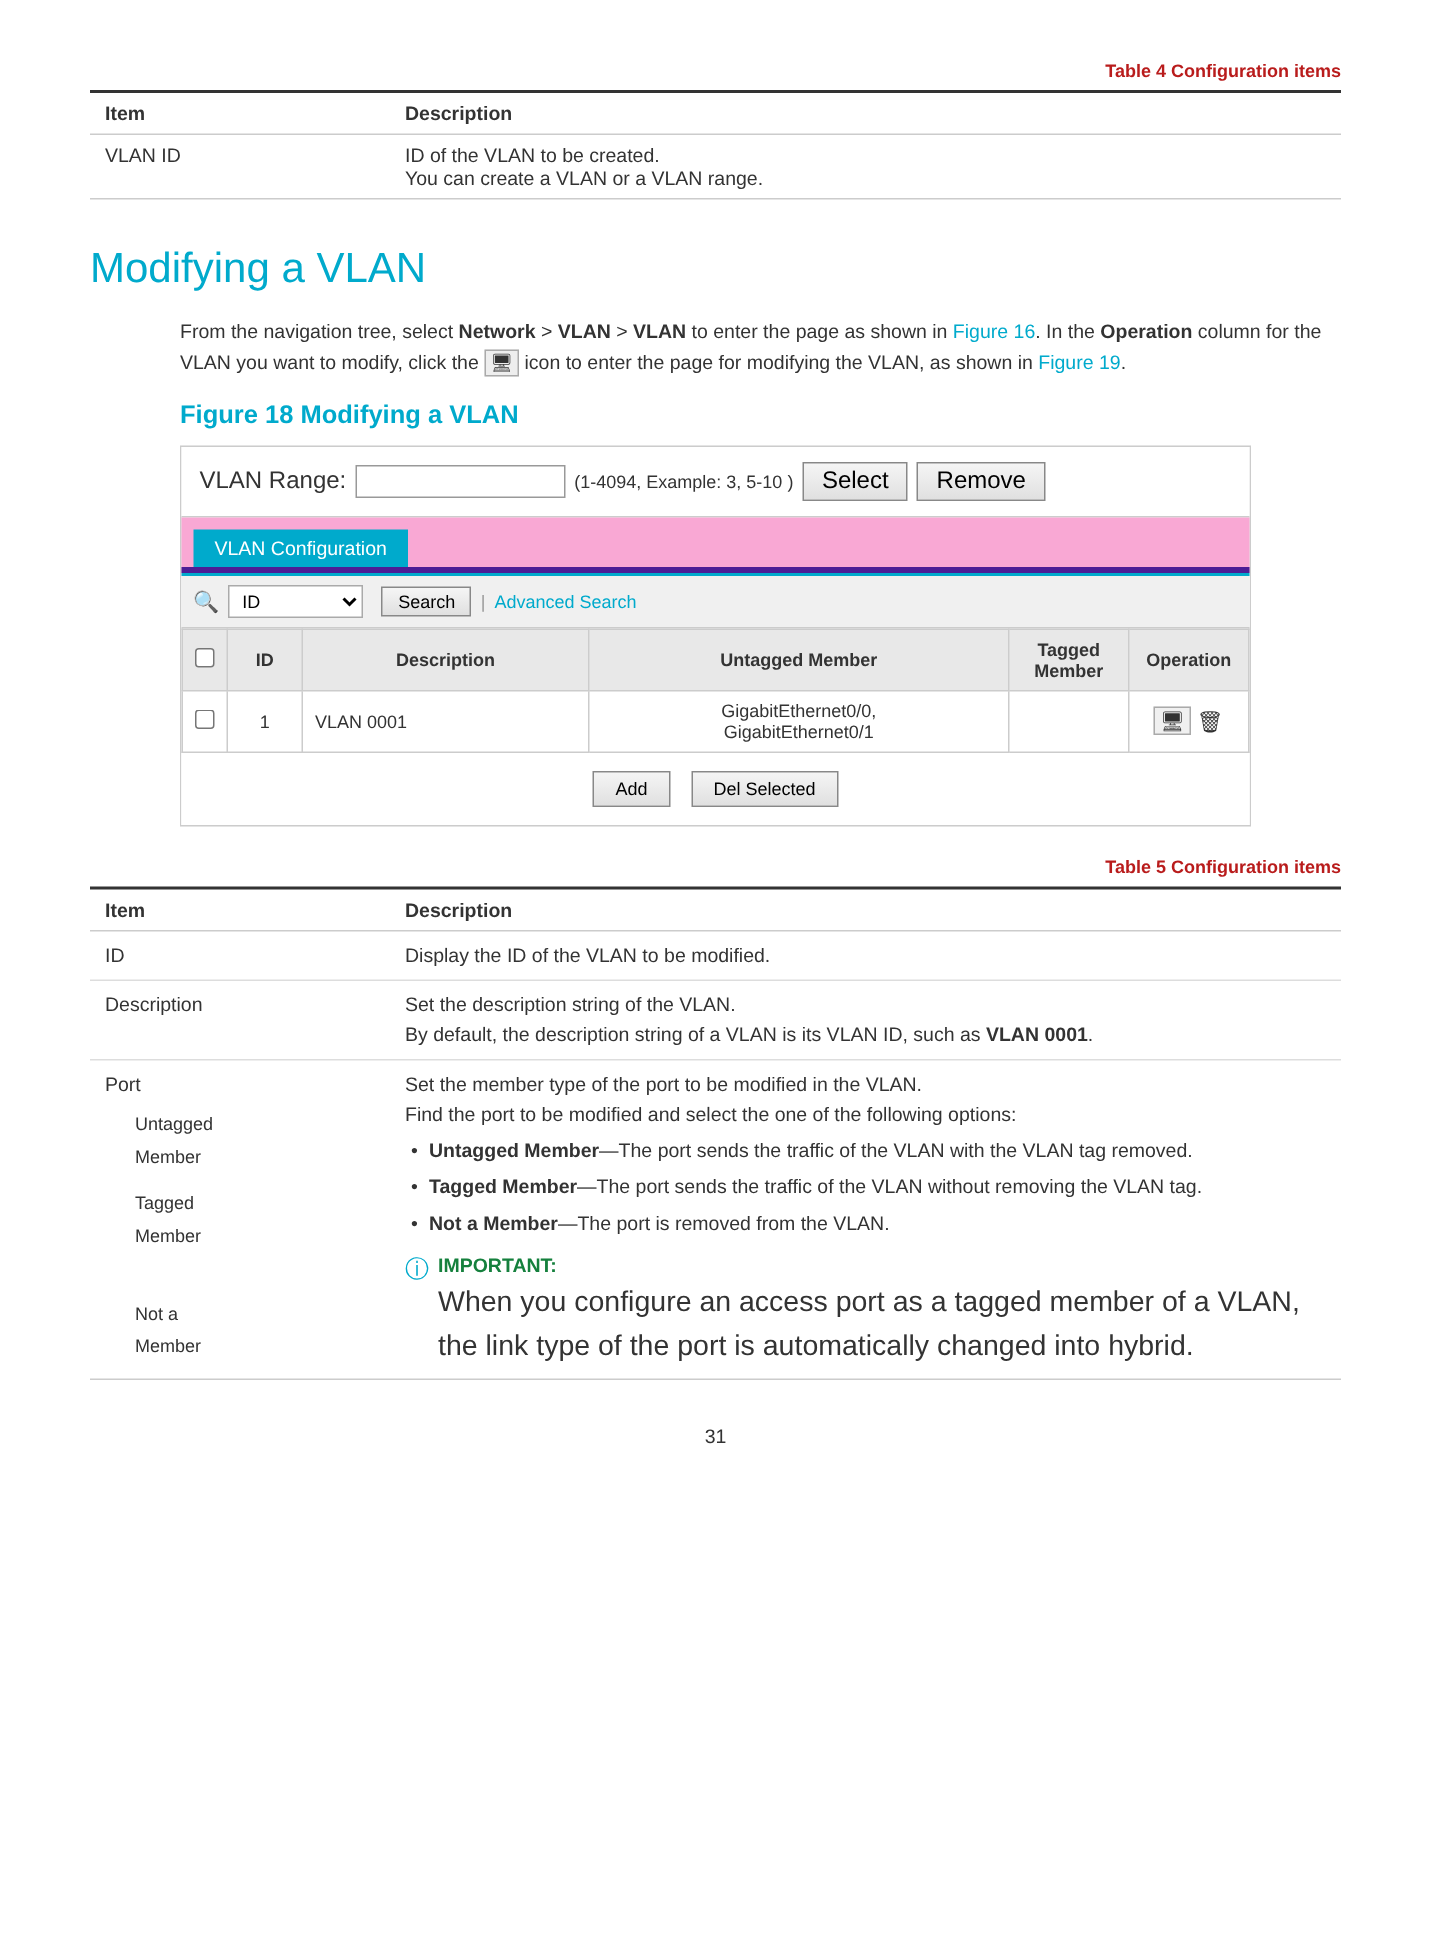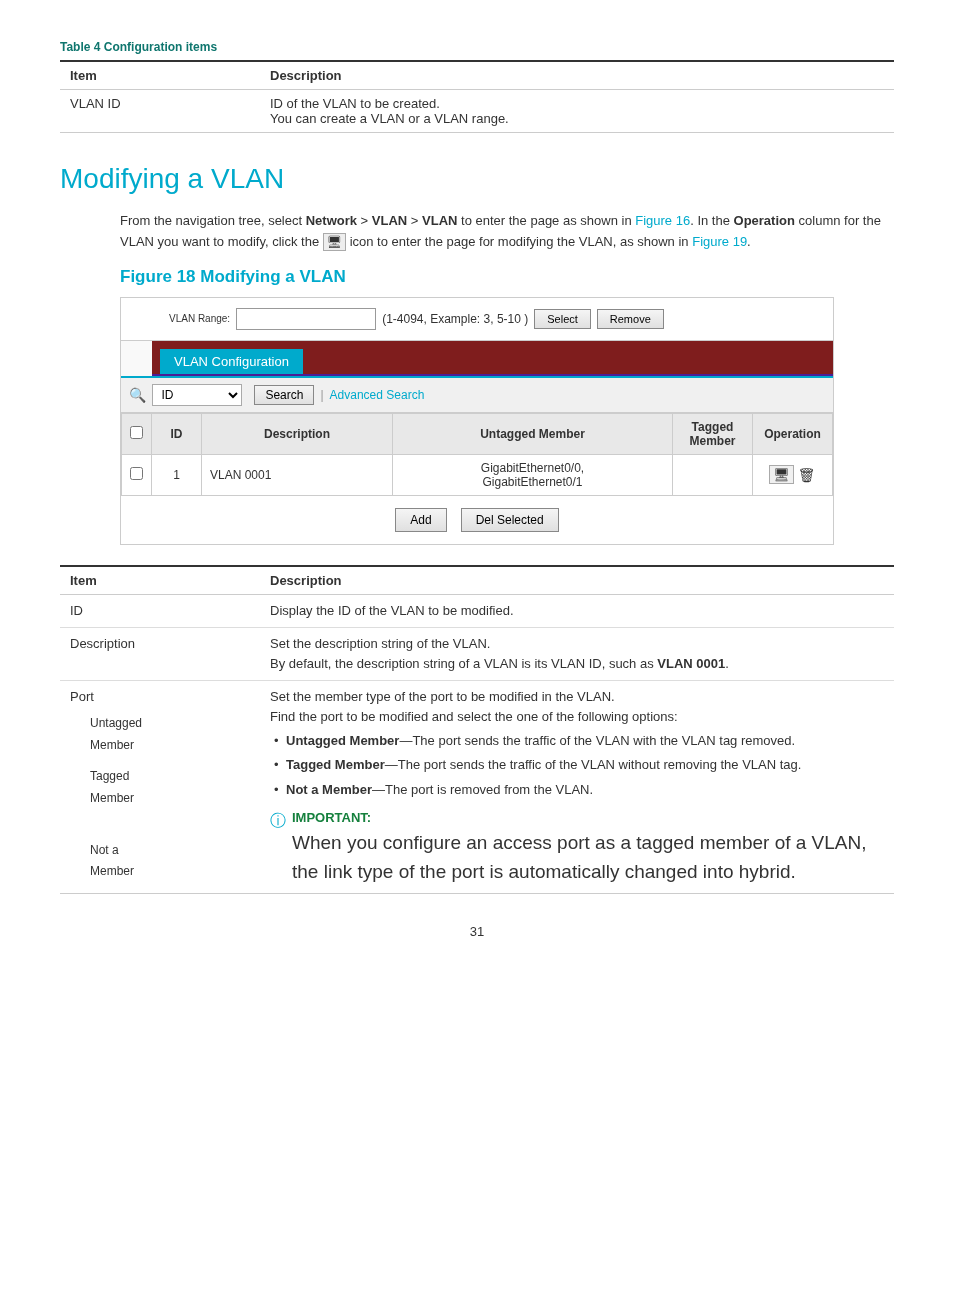--- a/index.html
+++ b/index.html
@@ -8,24 +8,25 @@
       font-size: 13px;
       background: #fff;
       color: #333;
       padding: 40px 60px;
       max-width: 954px;
       margin: 0 auto;
     }
 
     
     .table-caption {
-      color: #0f766e;
+      color: #b91c1c;
       font-size: 12px;
       font-weight: bold;
       margin-bottom: 6px;
+      text-align: right;
     }
     .config-table {
       width: 100%;
       border-collapse: collapse;
       margin-bottom: 30px;
       border-top: 2px solid #333;
       border-bottom: 1px solid #ccc;
     }
     .config-table th {
       text-align: left;
@@ -85,40 +86,39 @@
 
     .vlan-range-row {
       display: flex;
       align-items: center;
       gap: 6px;
       padding: 10px 12px;
       background: #fff;
       border-bottom: 1px solid #ccc;
     }
     .vlan-range-label {
-      font-size: 10px;
+      font-size: 16px;
       white-space: nowrap;
-      margin-left: 36px;
     }
     .vlan-range-input {
       border: 1px solid #999;
       padding: 3px 6px;
       font-size: 12px;
       width: 140px;
     }
     .vlan-range-hint {
       font-size: 12px;
       color: #333;
       white-space: nowrap;
     }
     .btn-select, .btn-remove {
       border: 1px solid #888;
       background: linear-gradient(to bottom, #f5f5f5, #e0e0e0);
       padding: 3px 12px;
-      font-size: 11px;
+      font-size: 16px;
       cursor: pointer;
     }
 
     
     .vlan-config-tab {
       background: #00aacc;
       color: #fff;
       padding: 5px 14px;
       font-size: 13px;
       display: inline-block;
@@ -329,21 +329,21 @@
 <div class="vlan-widget">
 
   <div class="vlan-range-row">
     <span class="vlan-range-label">VLAN Range:</span>
     <input class="vlan-range-input" type="text" value="" style="">
     <span class="vlan-range-hint">(1-4094, Example: 3, 5-10 )</span>
     <button class="btn-select">Select</button>
     <button class="btn-remove">Remove</button>
   </div>
 
-  <div style="background:#7f1d1d; padding: 0 0 0 0; border-bottom: 2px solid #4c1d95; margin-left: 31px;">
+  <div style="background:#f9a8d4; padding: 0 0 0 0; border-bottom: 4px solid #4c1d95;">
     <div class="vlan-config-tab">VLAN Configuration</div>
   </div>
 
   <div class="vlan-config-body">
 
     <div class="search-bar">
       <span class="search-icon-box">🔍</span>
       <select class="search-select">
         <option>ID</option>
       </select>
@@ -386,20 +386,21 @@
     </table>
 
     <div class="action-row">
       <button class="btn-add">Add</button>
       <button class="btn-del">Del Selected</button>
     </div>
   </div>
 </div>
 
 <div class="table5-wrap">
+  <div class="table-caption">Table 5 Configuration items</div>
   <table class="config-table2">
     <thead>
       <tr>
         <th style="width:200px;">Item</th>
         <th>Description</th>
       </tr>
     </thead>
     <tbody>
 
       <tr>

